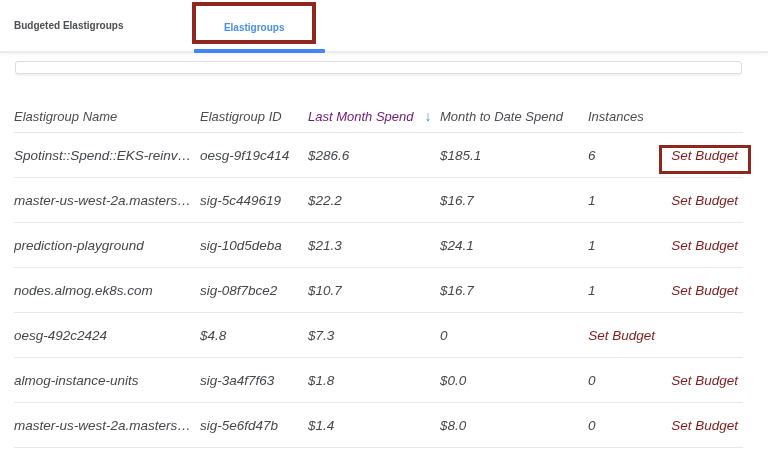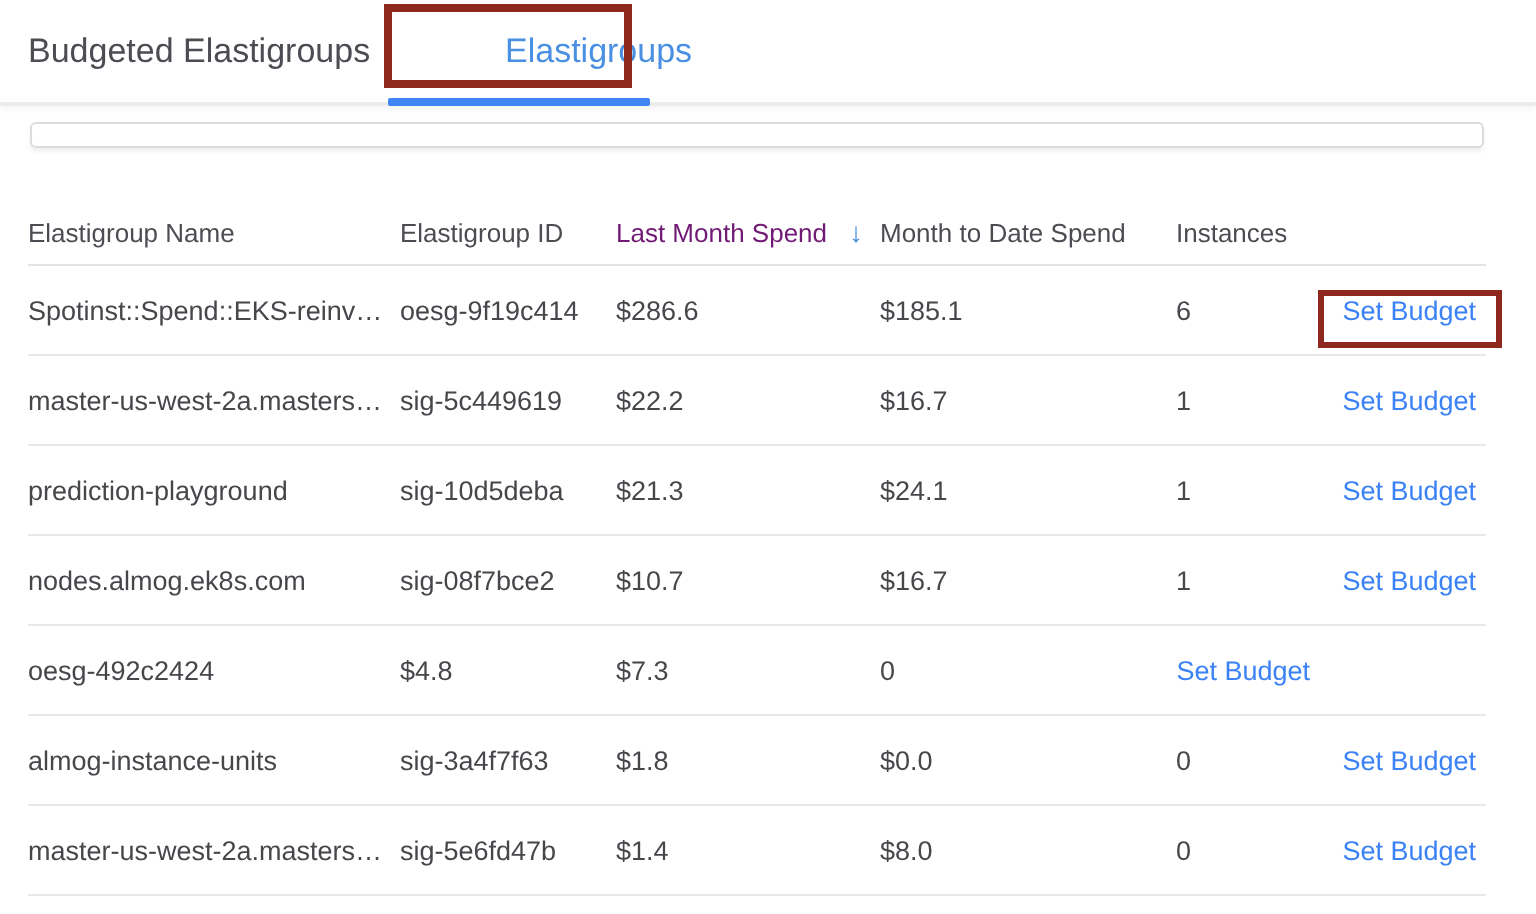--- a/index.html
+++ b/index.html
@@ -6,55 +6,56 @@
   html,body { background:#fff; }
   .page {
     position:relative; width:768px; height:457px; background:#fff;
     font-family:"Liberation Sans", sans-serif; overflow:hidden;
   }
   
   .tabs-bar {
     position:relative; display:flex; align-items:center; height:53px;
     border-bottom:2px solid #ececec; box-shadow:0 2px 3px rgba(0,0,0,.04);
   }
-  .tab { font-size:17px; color:#4b4d52; cursor:pointer; white-space:nowrap; }
+  .tab { font-size:10px; color:#4b4d52; cursor:pointer; white-space:nowrap;font-weight:bold; }
   .tab-first { margin-left:14px; }
   .tab-active-wrap { margin-left:31px; width:130px; text-align:right; }
   .tab.active { color:#4a90e2; }
   .tab-underline {
     position:absolute; left:194px; top:49px; width:131px; height:4px;
     background:#4285f4; border-radius:1px;
   }
   
   .filter-box {
     position:absolute; left:15px; top:61px; width:727px; height:13px;
     border:1px solid #dcdcdc; border-radius:3px; background:#fff;
     box-shadow:0 2px 2px rgba(0,0,0,.06);
   }
   
   .table { position:absolute; left:14px; top:100px; width:729px; }
   .thead, .trow {
     display:grid;
     grid-template-columns:186px 108px 132px 148px 72px 1fr;
     align-items:center;
+    font-style:italic;
   }
   .thead {
     height:33px; border-bottom:1px solid #e4e4e4;
     font-size:13px; color:#4b4d52;
   }
   .th { white-space:nowrap; }
   .th-sorted { color:#701a75; }
   .sort-arrow { color:#4a90e2; font-size:14px; margin-left:11px; }
   .trow {
     height:45px; border-bottom:1px solid #e8e8e8;
     font-size:13.5px; color:#45474b;
   }
   .cell { white-space:nowrap; overflow:hidden; }
   .cell-action { justify-self:end; padding-right:5px; }
-  .set-budget-link { color:#3b82f6; text-decoration:none; font-size:13.5px; cursor:pointer; }
+  .set-budget-link { color:#7f1d1d; text-decoration:none; font-size:13.5px; cursor:pointer; }
   
   .anno { position:absolute; border:4px solid #8e281e; pointer-events:none; }
   .anno-tab { left:192px; top:2px; width:124px; height:42px; }
   .anno-budget { left:659px; top:145px; width:92px; height:29px; border-width:3px; }
 </style>
 </head>
 <body>
 
 <div class="page">
 

